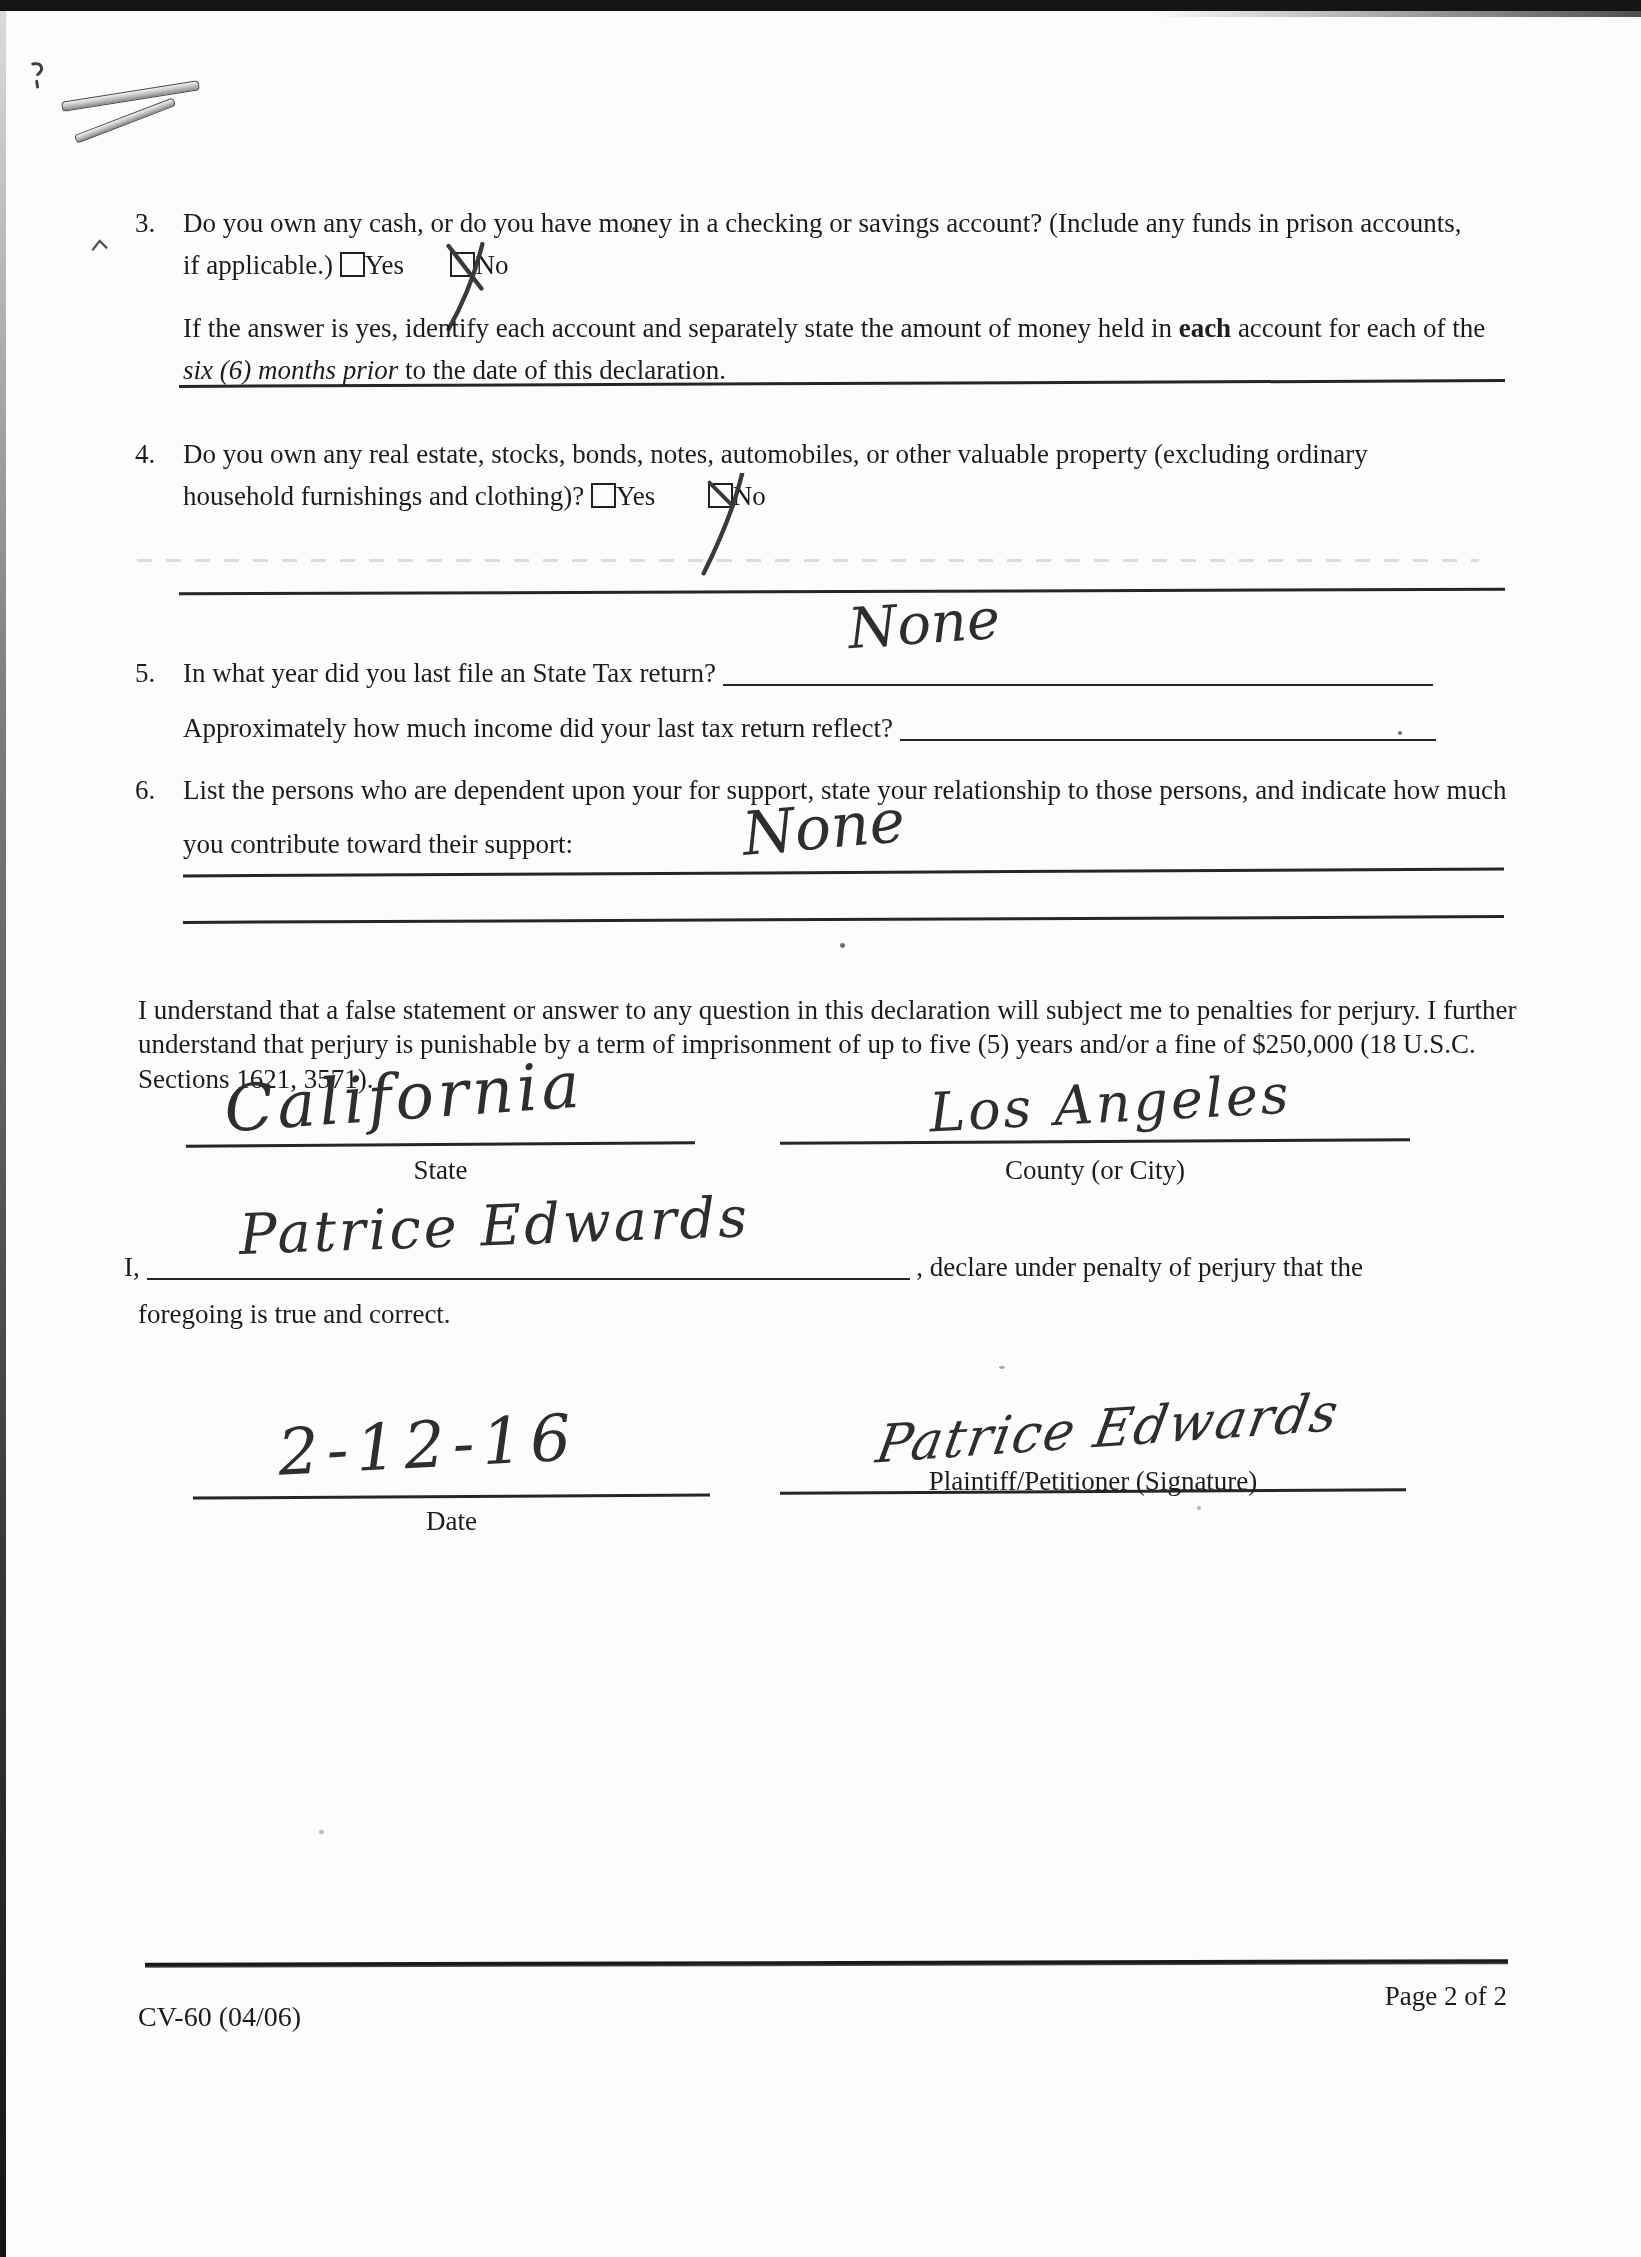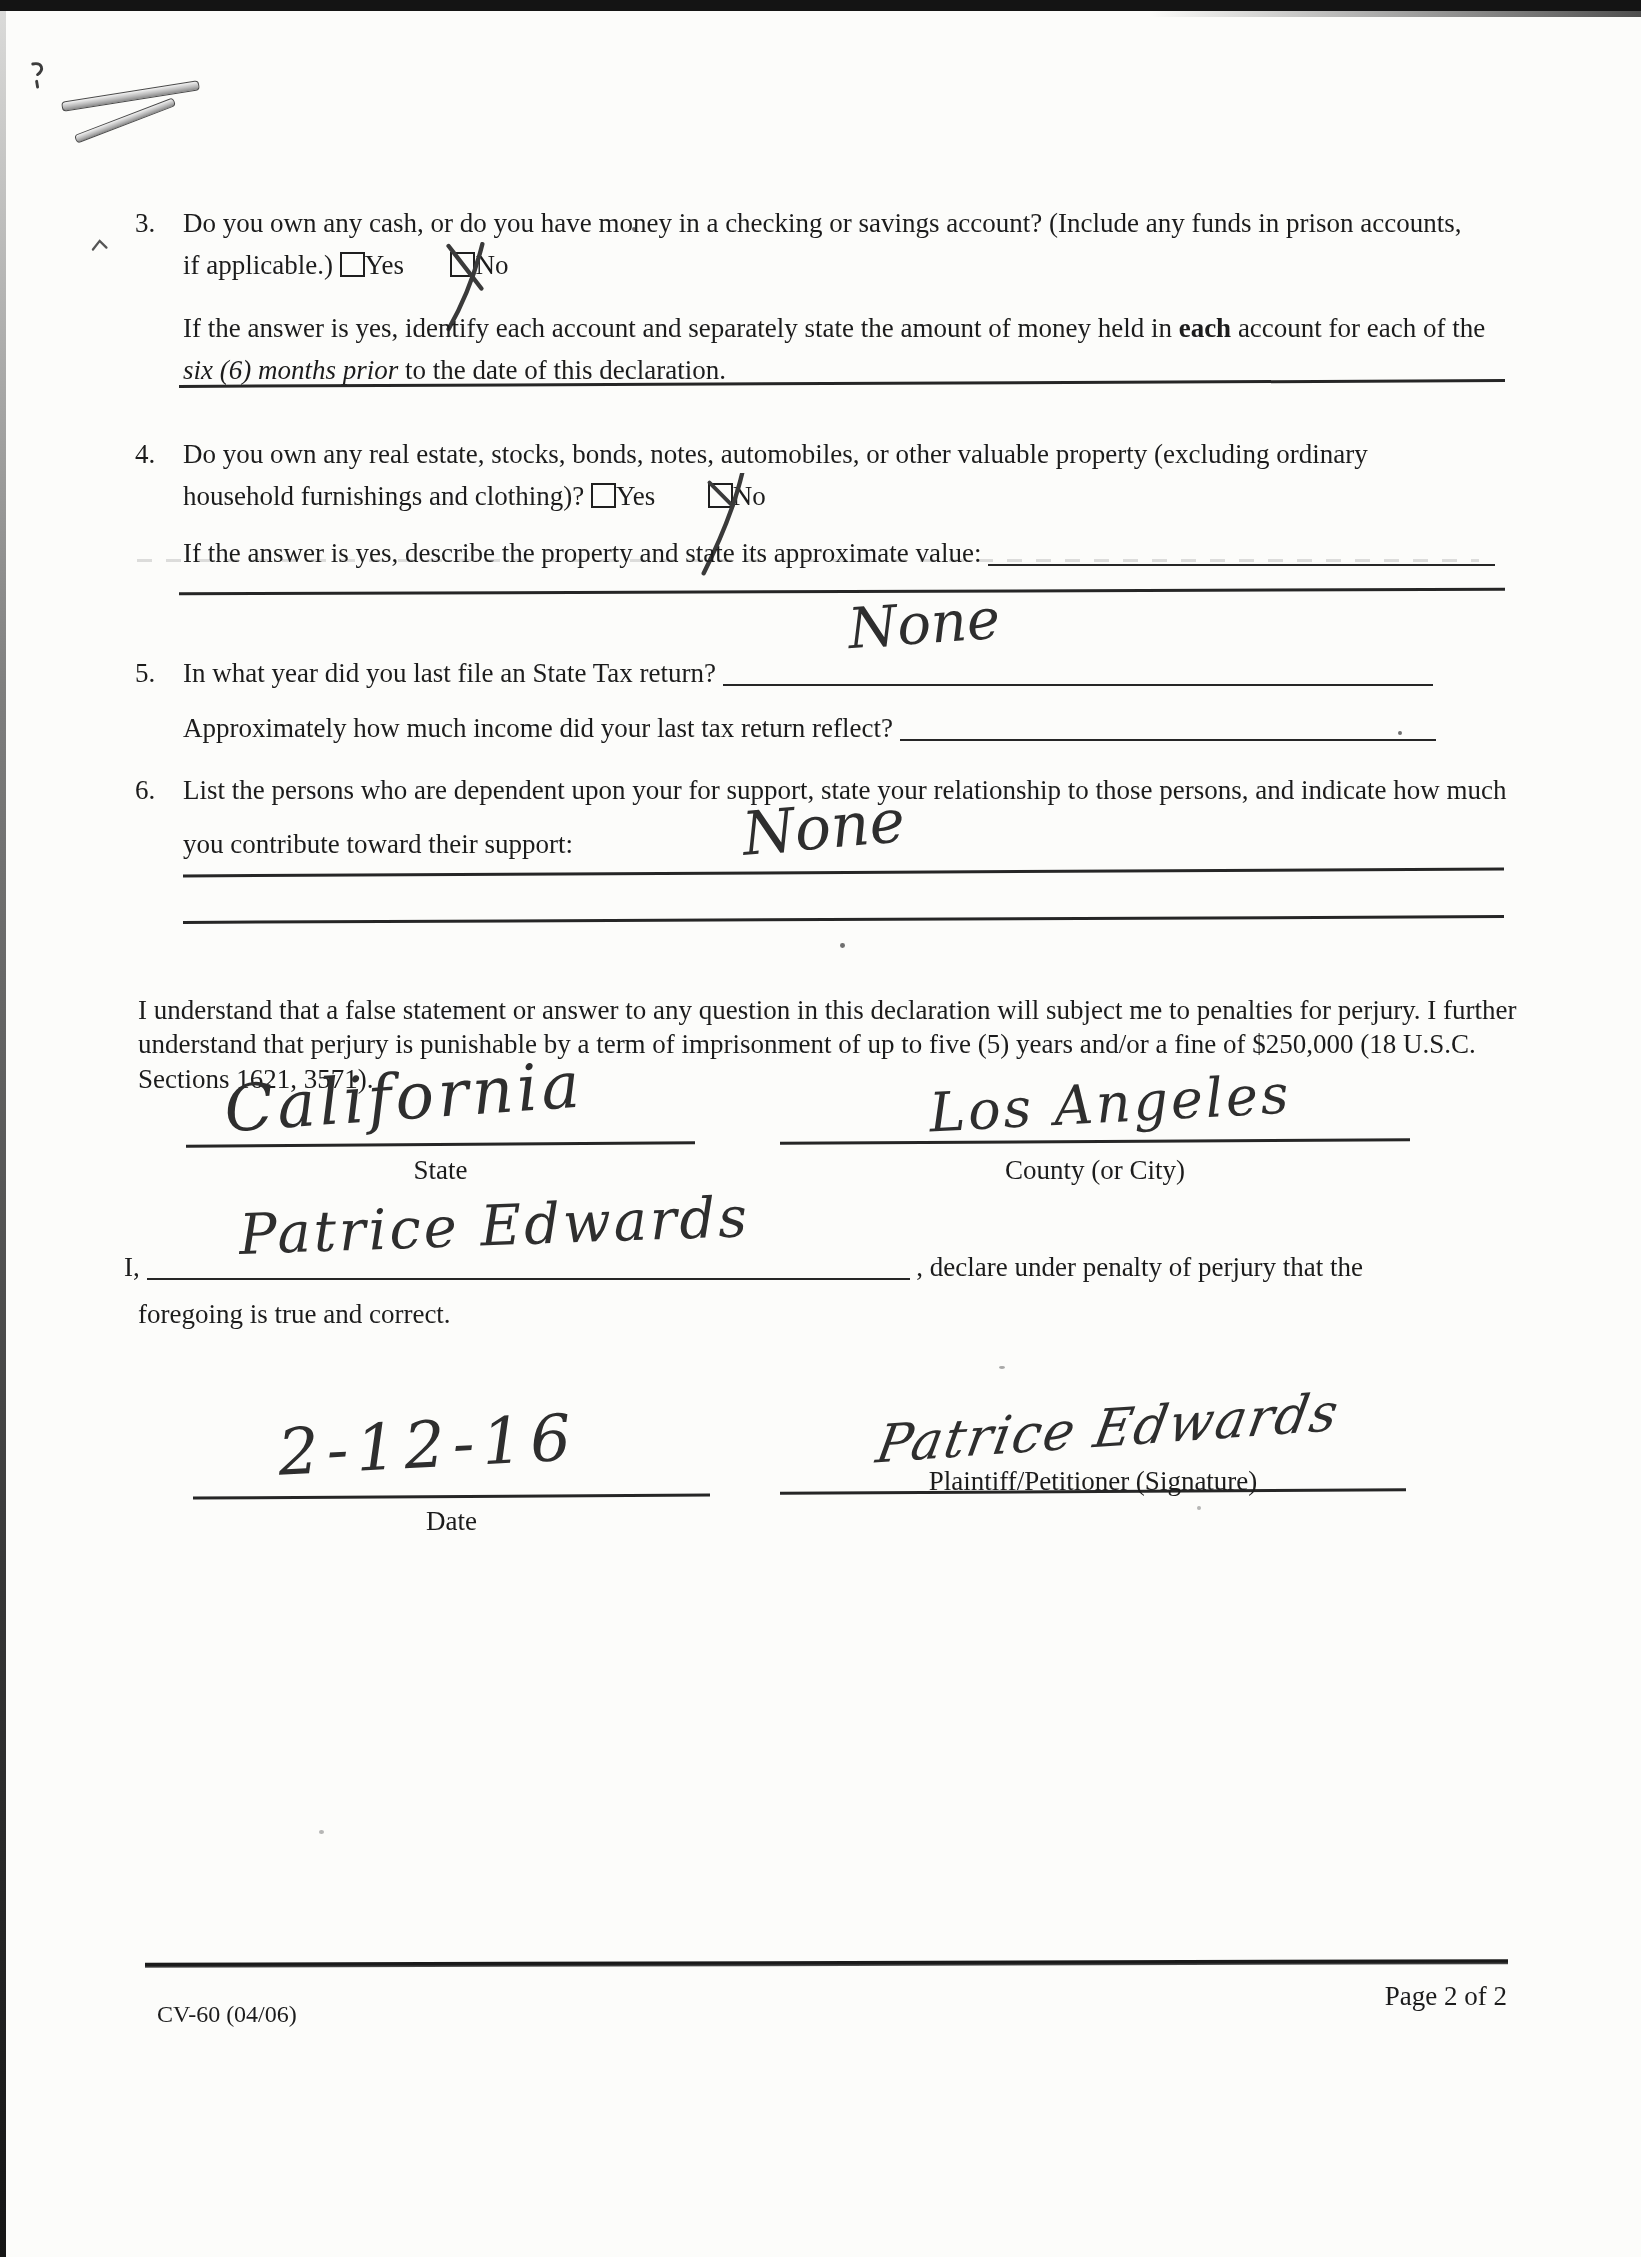--- a/index.html
+++ b/index.html
@@ -46,21 +46,21 @@
   .hand-none6{left:742px;top:792px;font-size:60px;transform:rotate(-5deg);}
   .hand-state{left:224px;top:1060px;font-size:64px;transform:rotate(-4deg);letter-spacing:3.9px;}
   .hand-county{left:929px;top:1072px;font-size:54px;transform:rotate(-3deg);letter-spacing:2.9px;}
   .hand-name{left:239px;top:1193px;font-size:56px;transform:rotate(-2deg);letter-spacing:2.9px;}
   .hand-date{left:278px;top:1408px;font-size:64px;transform:rotate(-3deg);letter-spacing:7.7px;}
   .hand-sig{left:877px;top:1398px;font-size:52px;transform:rotate(-4deg) skewX(-14deg);letter-spacing:1.9px;}
   
   .center-label{position:absolute;font-size:27px;text-align:center;}
   .footer-title{position:absolute;left:145px;top:1970px;width:1363px;text-align:center;
     font-size:25px;font-weight:bold;letter-spacing:0.4px;}
-  .footer-form{position:absolute;left:138px;top:2001px;font-size:24px;margin-left:19px;}
+  .footer-form{position:absolute;left:138px;top:2001px;font-size:28px;}
   .footer-page{position:absolute;left:1217px;top:1981px;width:290px;text-align:right;font-size:27px;}
   .stray{position:absolute;}
 </style>
 </head>
 <body>
 
 <div class="page">
 
   <div class="scan-top"></div>
   <div class="scan-top-r"></div>
@@ -116,24 +116,20 @@
         <span class="cb">
           <svg class="xmark" width="56" height="106" viewBox="0 0 58 110">
             <path d="M50,0 C42,34 26,72 10,104" fill="none" stroke="#3a3a3a" stroke-width="4.5" stroke-linecap="round"></path>
             <path d="M16,10 L40,34" fill="none" stroke="#3a3a3a" stroke-width="4" stroke-linecap="round"></path>
           </svg>
         </span><span>No</span>
       </span>
     </div>
   </div>
 
-  <div class="pt" style="left:183px;top:533px;width:1323px;white-space:nowrap">
-    <span>If the answer is yes, describe the property and state its approximate value:</span>
-    <span class="blank" style="width:507px"></span>
-  </div>
 
   <div class="hline" style="left:179px;top:590px;width:1326px;transform:rotate(-0.2deg)"></div>
 
   <div class="pt flexq" style="left:135px;top:653px;width:1376px">
     <div class="num">5.</div>
     <div style="width:1328px;white-space:nowrap">
       <span>In what year did you last file an State Tax return?</span>
       <span class="blank" style="width:710px"></span>
     </div>
   </div>

